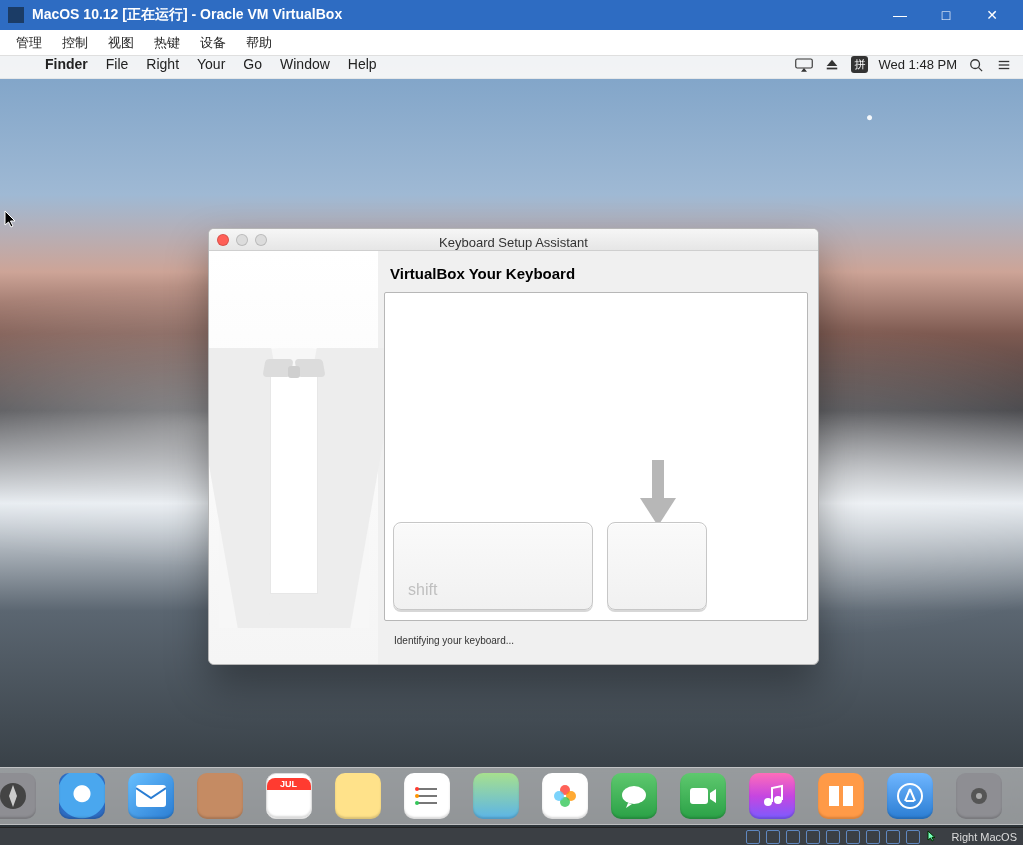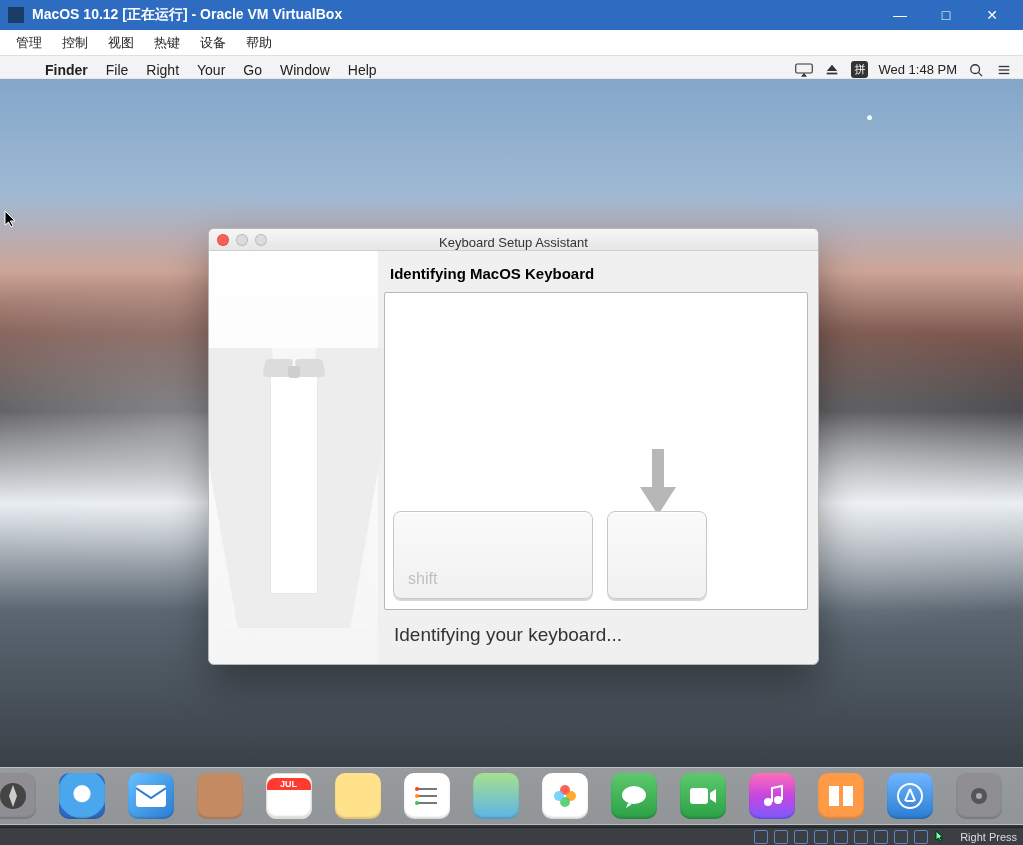--- a/index.html
+++ b/index.html
@@ -68,21 +68,21 @@
     mix-blend-mode: screen; opacity:.6;
   }
 
   
   .mac-menubar {
     position: absolute;
     top: 0; left: 0; right: 0;
     height: 23px;
     background: rgba(248,248,248,0.95);
     display: flex;
-    align-items: flex-end;
+    align-items: flex-start;
     font-size: 14px;
     color: #222;
     padding: 0 10px;
     border-bottom: 1px solid rgba(0,0,0,.05);
   }
   .mac-menubar .apple { font-size: 15px; margin-right: 8px; }
   .mac-menubar .appname { font-weight: 600; }
   .mac-menubar > span { padding: 0 9px; }
   .mac-menubar .spacer { flex: 1; }
   .mac-menubar .status > * { margin-left: 10px; display:inline-flex; align-items:center; }
@@ -142,21 +142,21 @@
   .panel .bold{font-weight:700;font-size:13px;line-height:1.4;}
   .panel .reg{font-size:13px;margin-top:8px;line-height:1.4;}
   
   .keys{position:absolute;left:8px;bottom:10px;display:flex;gap:14px;align-items:flex-end;}
   .key{width:198px;height:88px;border:1px solid #c7c7c7;border-radius:8px;background:linear-gradient(#fafafa,#f1f1f1);box-shadow:0 2px 0 #d7d7d7, inset 0 1px 0 #fff;position:relative;}
   .key.shift{width:200px;}
   .key .lbl{position:absolute;left:14px;bottom:10px;color:#bfbfbf;font-size:16px;}
   .key.tgt{width:100px;}
   .arrow{position:absolute;left:253px;bottom:92px;}
   .arrow svg{display:block;}
-  .status-line{font-size:19px;color:#333;text-align:left;padding:14px 6px 8px 10px;}
+  .status-line{font-size:10px;color:#333;text-align:left;padding:14px 6px 8px 10px;}
 
   
   .dock {
     position: absolute;
     bottom: 2px; left: 50%; transform: translateX(-50%);
     height: 58px;
     background: rgba(230,230,230,.55);
     border: 1px solid rgba(255,255,255,.4);
     border-radius: 14px;
     padding: 4px 10px;
@@ -282,21 +282,21 @@
         <div class="tux">
           <div class="coat"></div>
             <div class="lapelL"></div>
             <div class="lapelR"></div>
           <div class="shirt"></div>
             <div class="bow"></div>
             <div class="knot"></div>
         </div>
       </div>
       <div class="assist-right">
-        <h2>Identifying MacOS Keyboard</h2>
+        <h2>VirtualBox Your Keyboard</h2>
         <div class="panel">
 
           <div class="arrow">
             <svg width="40" height="68" viewBox="0 0 40 68">
                 <rect x="14" y="0" width="12" height="40" fill="#b7b7b7"></rect>
                 <path d="M2 38h36L20 66z" fill="#b7b7b7"></path>
               </svg>
           </div>
           <div class="keys">
             <div class="key shift">
@@ -411,14 +411,14 @@
   <span class="sico"></span>
   <span class="sico"></span>
   <span class="sico"></span>
   <span class="sico"></span>
   <span class="sico"></span>
   <span>
     <svg width="14" height="14" viewBox="0 0 14 14">
         <path d="M2 2v9l2.5-2 1.5 3 1.5-.7-1.5-3 3 .2z" fill="#7fb" stroke="#030"></path>
       </svg>
   </span>
-  <span class="hostkey">Right Press</span>
+  <span class="hostkey">Right MacOS</span>
 </div>
 
 </body></html>

